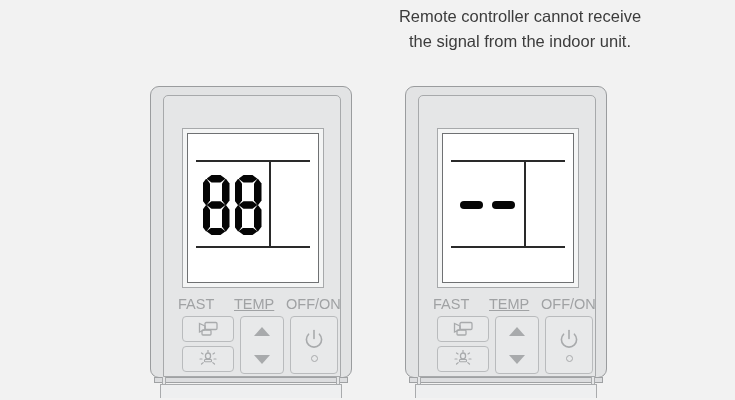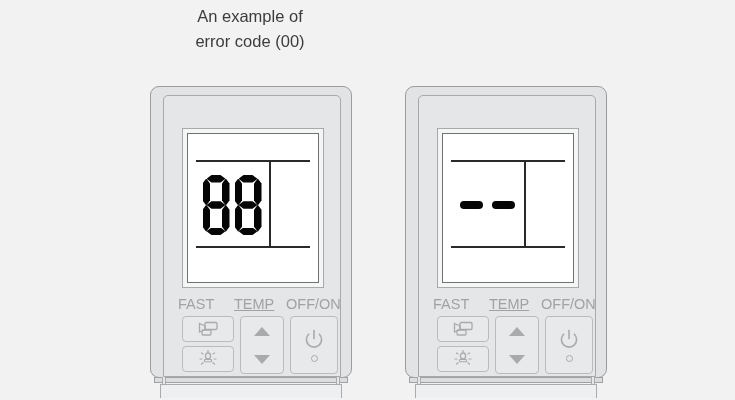--- a/index.html
+++ b/index.html
@@ -230,23 +230,23 @@
     border-right: 1.2px solid #a9abad;
   }
   .base-notch.left  { left: 12px; }
   .base-notch.right { right: 12px; }
 </style>
 </head>
 <body>
 
 <div id="stage">
 
-  <div class="caption" id="caption-left">An example of
-error code (00)</div>
-
+
+  <div class="caption" id="caption-right">Remote controller cannot receive
+the signal from the indoor unit.</div>
 
   <div class="remote-unit" id="remote-left">
 
     <div class="remote-body">
       <div class="remote-face">
 
         <div class="lcd-bezel">
           <div class="lcd-screen">
             <div class="lcd-rule-top"></div>
             <div class="lcd-rule-bottom"></div>

